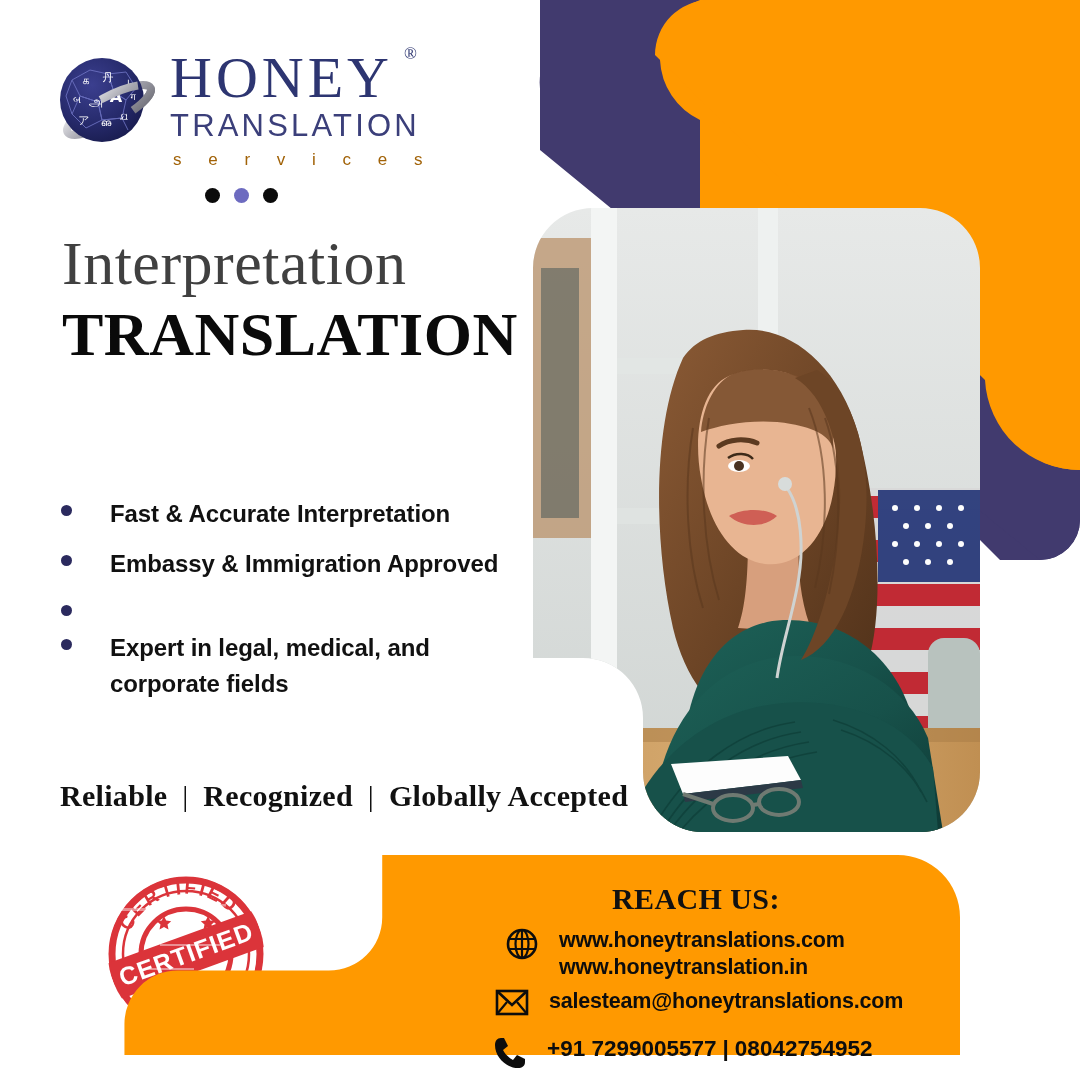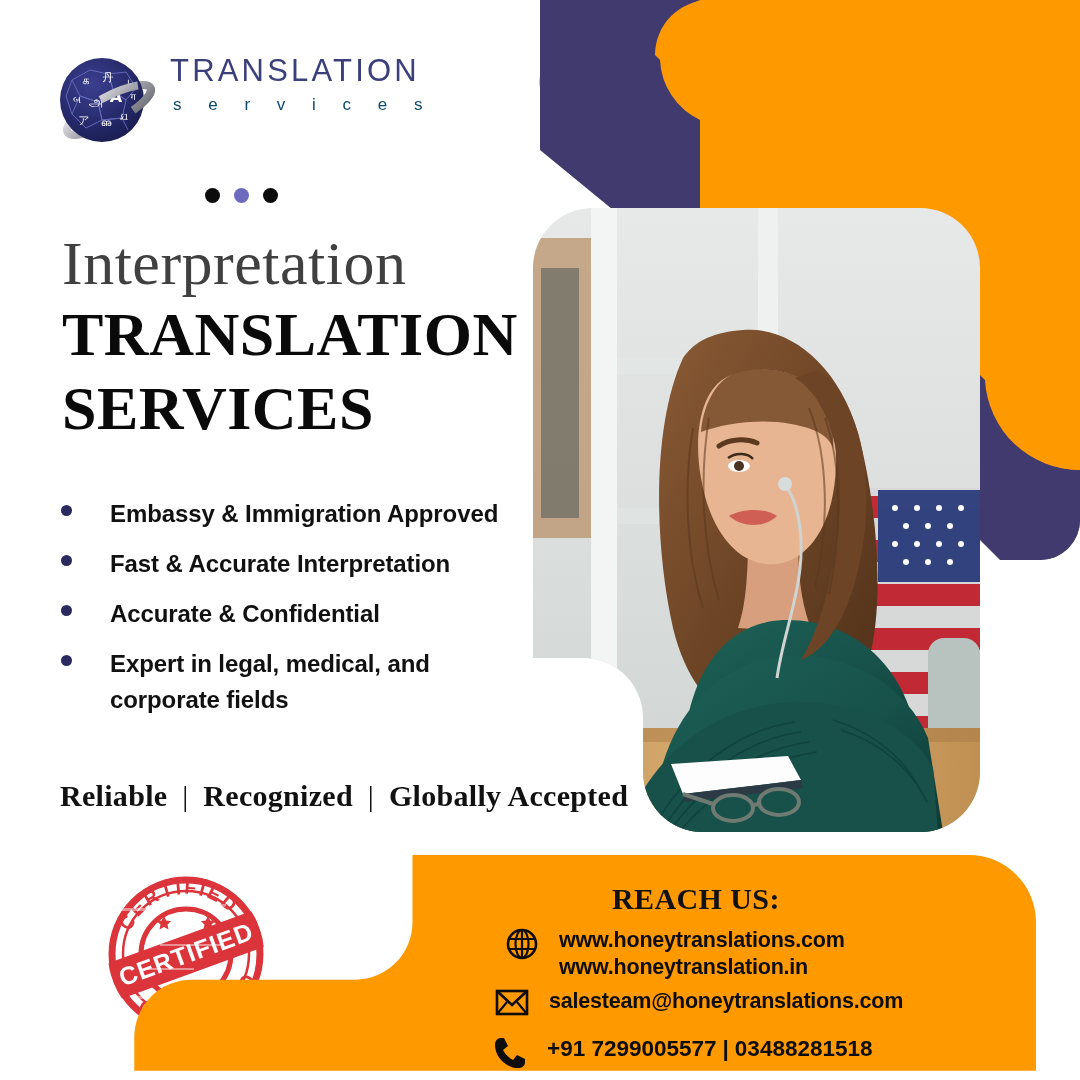--- a/index.html
+++ b/index.html
@@ -26,21 +26,21 @@
     color:#2d3571;font-weight:400;position:relative;display:inline-block;
   }
   .logo-reg{position:absolute;top:-4px;right:-24px;font-size:17px;letter-spacing:0;}
   .logo-translation{
     font-family:"Liberation Sans", sans-serif;
     font-size:31px;letter-spacing:3.2px;color:#3b3f7a;
     font-weight:400;line-height:1.25;margin-top:2px;
   }
   .logo-services{
     font-family:"Liberation Sans", sans-serif;
-    font-size:17px;letter-spacing:11px;color:#0c4a6e;
+    font-size:17px;letter-spacing:11px;color:#a16207;
     font-weight:400;margin-top:4px;padding-left:3px;
   }
   .dots{position:absolute;left:205px;top:188px;display:flex;gap:14px;align-items:center;}
   .dot{width:15px;height:15px;border-radius:50%;background:#0b0b0b;}
   .dot.mid{background:#6d6bc0;}
 
   
   .headline{position:absolute;left:62px;top:232px;width:470px;}
   .h-script{
     font-family:"Liberation Serif", serif;
@@ -76,21 +76,21 @@
 
   
   .photo{position:absolute;left:533px;top:208px;width:447px;height:624px;}
   .photo svg{display:block;}
 
   
   .stamp{position:absolute;left:100px;top:868px;width:172px;height:172px;}
   .stamp svg{display:block;}
 
   
-  .contact{position:absolute;left:0;top:855px;width:1036px;height:225px;}
+  .contact{position:absolute;left:0;top:855px;width:960px;height:225px;}
   .contact-bg{position:absolute;inset:0;}
   .contact-inner{position:absolute;left:470px;top:0;width:610px;height:225px;}
   .reach-title{
     position:absolute;left:142px;top:27px;
     font-family:"Liberation Serif", serif;
     font-size:30px;font-weight:700;color:#111;letter-spacing:.4px;
   }
   .c-row{position:absolute;display:flex;align-items:flex-start;}
   .c-icon{width:40px;flex:0 0 40px;display:flex;justify-content:center;align-items:flex-start;}
   .c-text{
@@ -162,50 +162,52 @@
             <text x="64" y="54" font-size="16" font-weight="700">A</text>
             <text x="81" y="52" font-size="9">ग</text>
             <text x="32" y="76" font-size="11">ア</text>
             <text x="54" y="78" font-size="10">ഌ</text>
             <text x="72" y="72" font-size="10">ଯ</text>
           </g>
           <ellipse cx="57" cy="62" rx="47" ry="13" fill="none" stroke="url(#ring)" stroke-width="8" transform="rotate(-28 57 62)" stroke-dasharray="40 120" stroke-dashoffset="10"></ellipse>
         </svg>
       </div>
       <div class="logo-text">
+        <div class="logo-honey">
+          <span>HONEY</span>
+          <span class="logo-reg">®</span>
+        </div>
         <div class="logo-translation">TRANSLATION</div>
         <div class="logo-services">s e r v i c e s</div>
       </div>
     </div>
   </div>
 
   <div class="dots">
     <div class="dot"></div>
     <div class="dot mid"></div>
     <div class="dot"></div>
   </div>
 
   <div class="headline">
     <div class="h-script">Interpretation</div>
     <div class="h-bold">TRANSLATION</div>
-    <div class="h-bold">SERVICES</div>
   </div>
 
   <div class="bullets">
     <div class="bullet-item">
       <span class="bullet-dot"></span>
-      <span class="bullet-text">Embassy &amp; Immigration Approved</span>
+      <span class="bullet-text">Fast &amp; Accurate Interpretation</span>
     </div>
     <div class="bullet-item">
       <span class="bullet-dot"></span>
-      <span class="bullet-text">Fast &amp; Accurate Interpretation</span>
+      <span class="bullet-text">Embassy &amp; Immigration Approved</span>
     </div>
     <div class="bullet-item">
       <span class="bullet-dot"></span>
-      <span class="bullet-text">Accurate &amp; Confidential</span>
     </div>
     <div class="bullet-item">
       <span class="bullet-dot"></span>
       <span class="bullet-text" style="max-width:350px">Expert in legal, medical, and corporate fields</span>
     </div>
   </div>
 
   <div class="tagline">
     <span>Reliable</span>
     <span class="sep">|</span>
@@ -431,19 +433,19 @@
       </div>
 
       <div class="c-row phone">
         <span class="c-icon">
           <svg width="36" height="36" viewBox="0 0 36 36">
             <path d="M9 3 C5 3 3 6 3 10 C3 22 14 33 26 33 C30 33 33 31 33 27
                      L33 24 L25 20 L21 25 C17 23 13 19 11 15 L16 11 L12 3 Z" fill="#0d0d0d"></path>
           </svg>
         </span>
         <span class="c-text">
-          <span>+91 7299005577</span><span class="bar">|</span><span>03488281518</span>
+          <span>+91 7299005577</span><span class="bar">|</span><span>08042754952</span>
         </span>
       </div>
     </div>
   </div>
 
 </div>
 
 </body></html>

